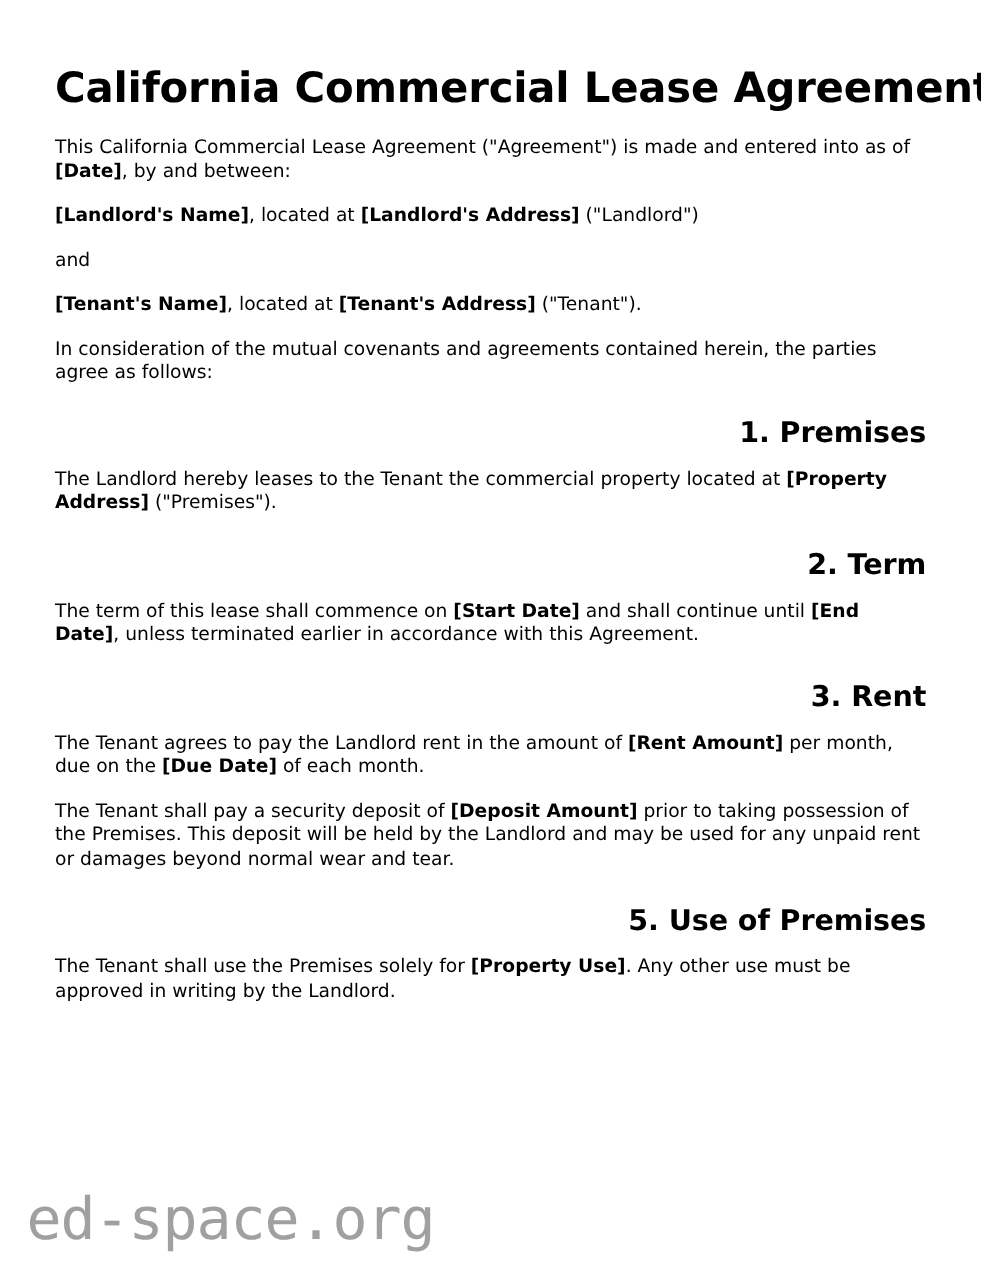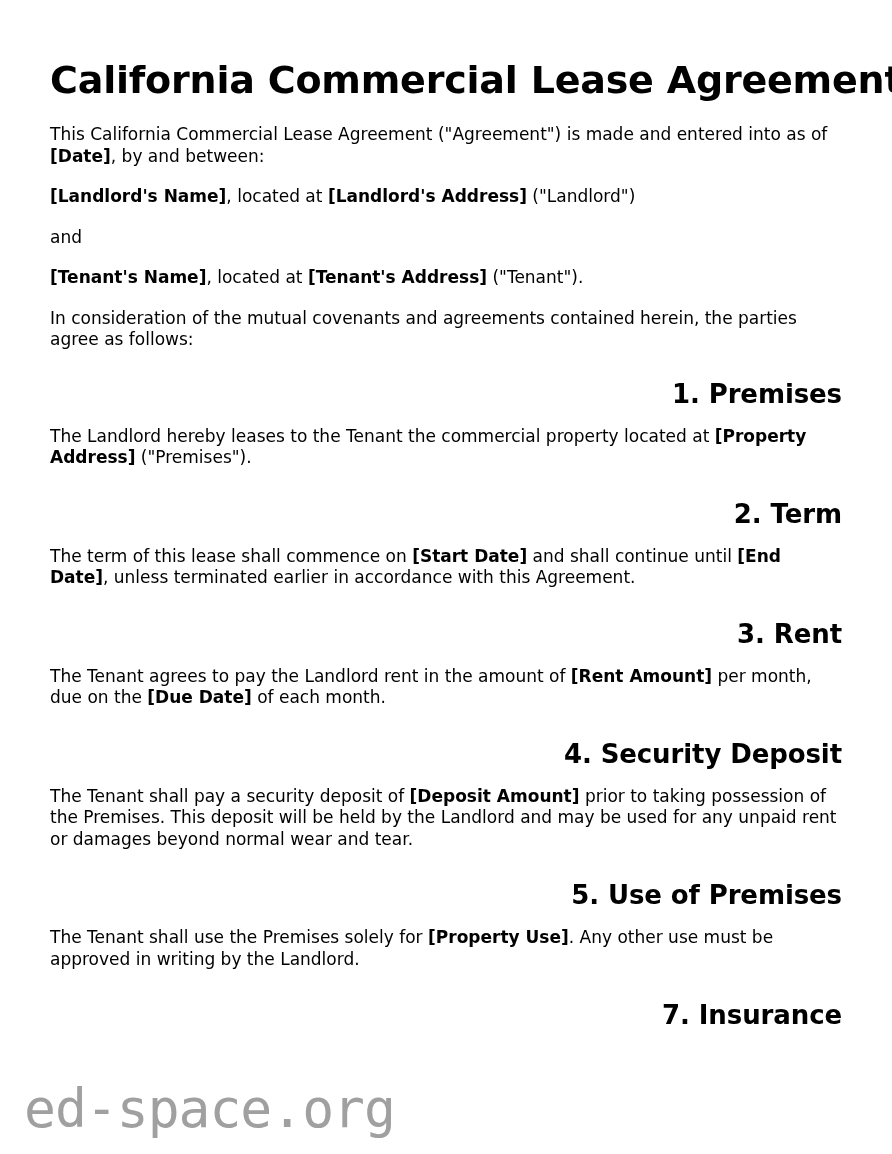--- a/index.html
+++ b/index.html
@@ -122,27 +122,25 @@
 
       <h2 class="section-heading first">1. Premises</h2>
       <p class="para"><span>The Landlord hereby leases to the Tenant the commercial property located at </span><span class="b">[Property Address]</span><span> ("Premises").</span></p>
 
       <h2 class="section-heading">2. Term</h2>
       <p class="para"><span>The term of this lease shall commence on </span><span class="b">[Start Date]</span><span> and shall continue until </span><span class="b">[End Date]</span><span>, unless terminated earlier in accordance with this Agreement.</span></p>
 
       <h2 class="section-heading">3. Rent</h2>
       <p class="para"><span>The Tenant agrees to pay the Landlord rent in the amount of </span><span class="b">[Rent Amount]</span><span> per month, due on the </span><span class="b">[Due Date]</span><span> of each month.</span></p>
 
-      <h2 class="section-heading">4. Security Deposit</h2>
       <p class="para"><span>The Tenant shall pay a security deposit of </span><span class="b">[Deposit Amount]</span><span> prior to taking possession of the Premises. This deposit will be held by the Landlord and may be used for any unpaid rent or damages beyond normal wear and tear.</span></p>
 
       <h2 class="section-heading">5. Use of Premises</h2>
       <p class="para"><span>The Tenant shall use the Premises solely for </span><span class="b">[Property Use]</span><span>. Any other use must be approved in writing by the Landlord.</span></p>
 
 
-      <h2 class="section-heading">7. Insurance</h2>
 
     </div>
   </div>
 
   <div class="watermark">ed-space.org</div>
 
 </div>
 
 </body></html>

